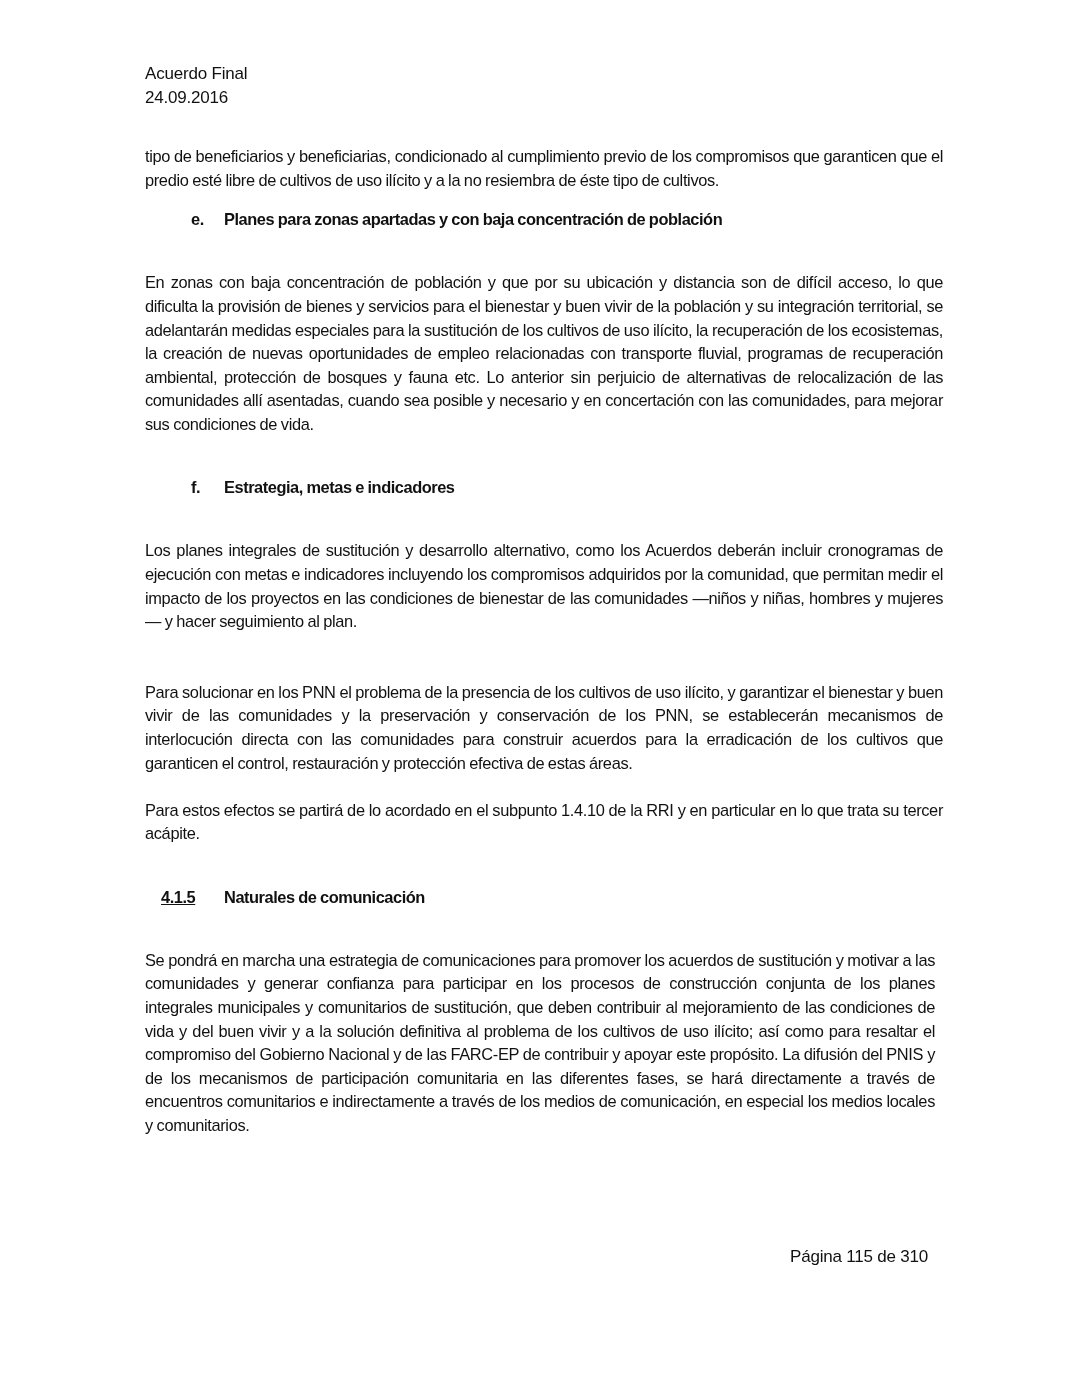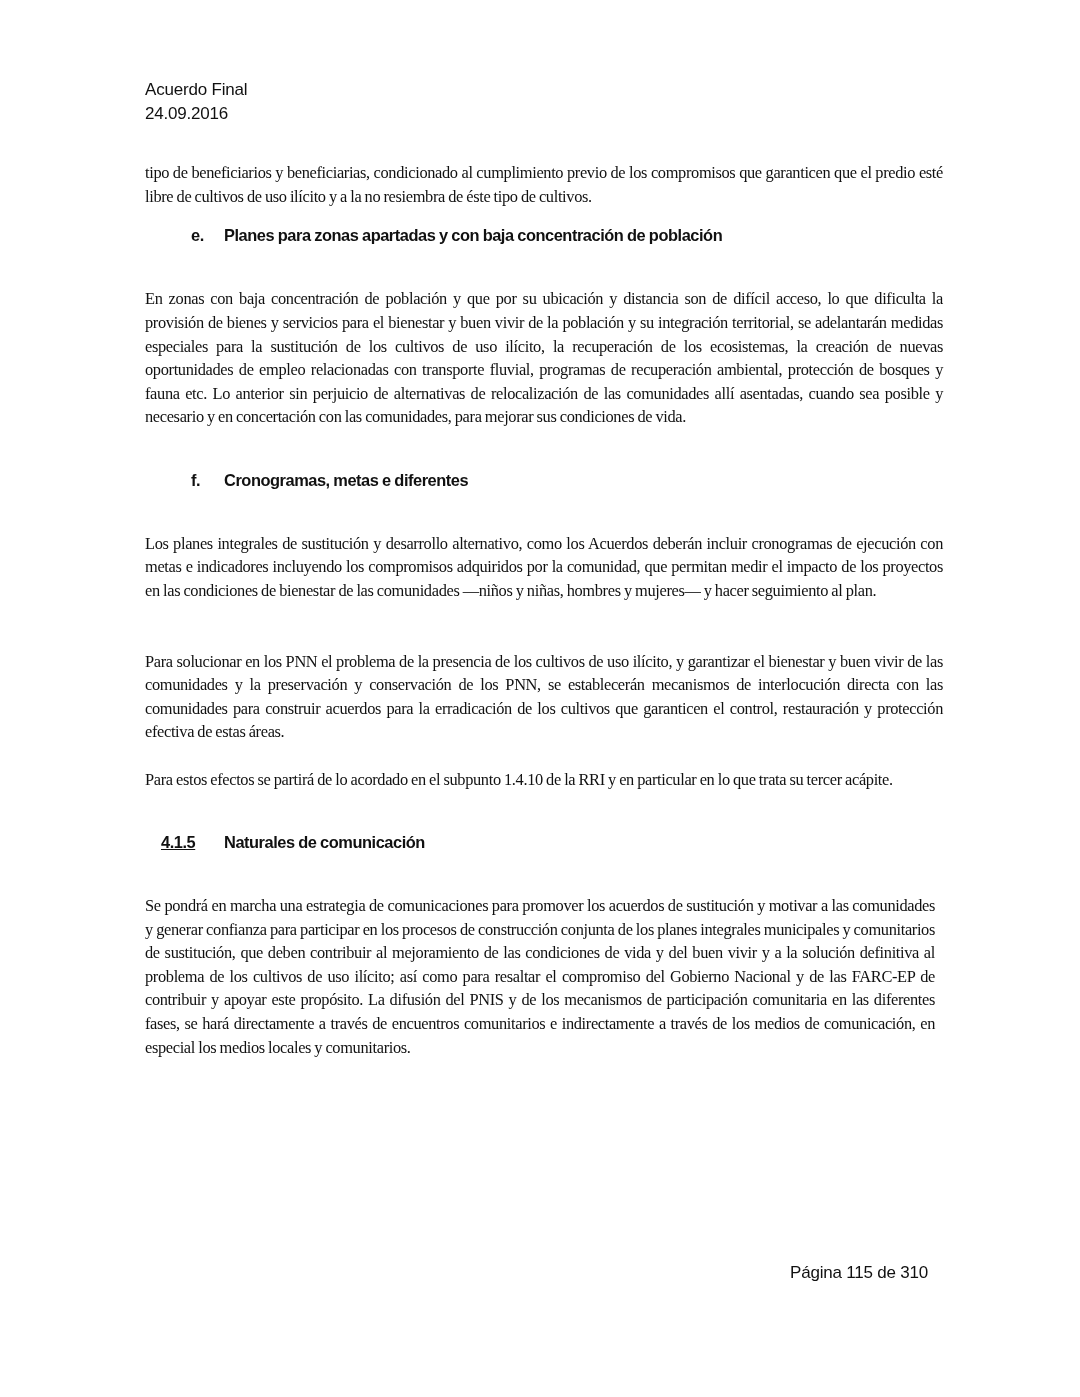--- a/index.html
+++ b/index.html
@@ -10,21 +10,21 @@
     body {
       width: 1080px;
       height: 1397px;
       position: relative;
       overflow: hidden;
       color: #111111;
       font-family: "Liberation Sans", sans-serif;
     }
     .page {
       position: absolute;
-      left: 0; top: 16px;
+      left: 0; top: 0;
       width: 1080px;
       height: 1148px;
       background: #ffffff;
     }
     .header {
       position: absolute;
       left: 145px;
       top: 62px;
       font-size: 17px;
       line-height: 24px;
@@ -36,21 +36,20 @@
       width: 798px;
       font-size: 16.4px;
       line-height: 23.6px;
       letter-spacing: -0.35px;
       word-spacing: -0.5px;
     }
     .p {
       margin: 0;
       text-align: justify;
       text-align-last: left;
-      font-family: Liberation Serif, serif;
     }
     .h {
       margin: 16px;
       font-weight: bold;
       letter-spacing: -0.45px;
     }
     .h-sub {
       padding-left: 30px;
     }
     .h-sub .marker {
@@ -85,21 +84,21 @@
 
   <div class="body-text" style="top:145px;">
     <p class="p">tipo de beneficiarios y beneficiarias, condicionado al cumplimiento previo de los compromisos que garanticen que el predio esté libre de cultivos de uso ilícito y a la no resiembra de éste tipo de cultivos.</p>
     <div class="h h-sub">
       <span class="marker">e.</span><span>Planes para zonas apartadas y con baja concentración de población</span>
     </div>
     <div class="gap"></div>
     <p class="p">En zonas con baja concentración de población y que por su ubicación y distancia son de difícil acceso, lo que dificulta la provisión de bienes y servicios para el bienestar y buen vivir de la población y su integración territorial, se adelantarán medidas especiales para la sustitución de los cultivos de uso ilícito, la recuperación de los ecosistemas, la creación de nuevas oportunidades de empleo relacionadas con transporte fluvial, programas de recuperación ambiental, protección de bosques y fauna etc. Lo anterior sin perjuicio de alternativas de relocalización de las comunidades allí asentadas, cuando sea posible y necesario y en concertación con las comunidades, para mejorar sus condiciones de vida.</p>
     <div class="gap"></div>
     <div class="h h-sub">
-      <span class="marker">f.</span><span>Cronogramas, metas e diferentes</span>
+      <span class="marker">f.</span><span>Estrategia, metas e indicadores</span>
     </div>
     <div class="gap"></div>
     <p class="p">Los planes integrales de sustitución y desarrollo alternativo, como los Acuerdos deberán incluir cronogramas de ejecución con metas e indicadores incluyendo los compromisos adquiridos por la comunidad, que permitan medir el impacto de los proyectos en las condiciones de bienestar de las comunidades —niños y niñas, hombres y mujeres— y hacer seguimiento al plan.</p>
     <div class="gap"></div>
     <div class="gap"></div>
     <p class="p">Para solucionar en los PNN el problema de la presencia de los cultivos de uso ilícito, y garantizar el bienestar y buen vivir de las comunidades y la preservación y conservación de los PNN, se establecerán mecanismos de interlocución directa con las comunidades para construir acuerdos para la erradicación de los cultivos que garanticen el control, restauración y protección efectiva de estas áreas.</p>
     <div class="gap"></div>
     <p class="p">Para estos efectos se partirá de lo acordado en el subpunto 1.4.10 de la RRI y en particular en lo que trata su tercer acápite.</p>
     <div class="gap"></div>
     <div class="h h-num">

